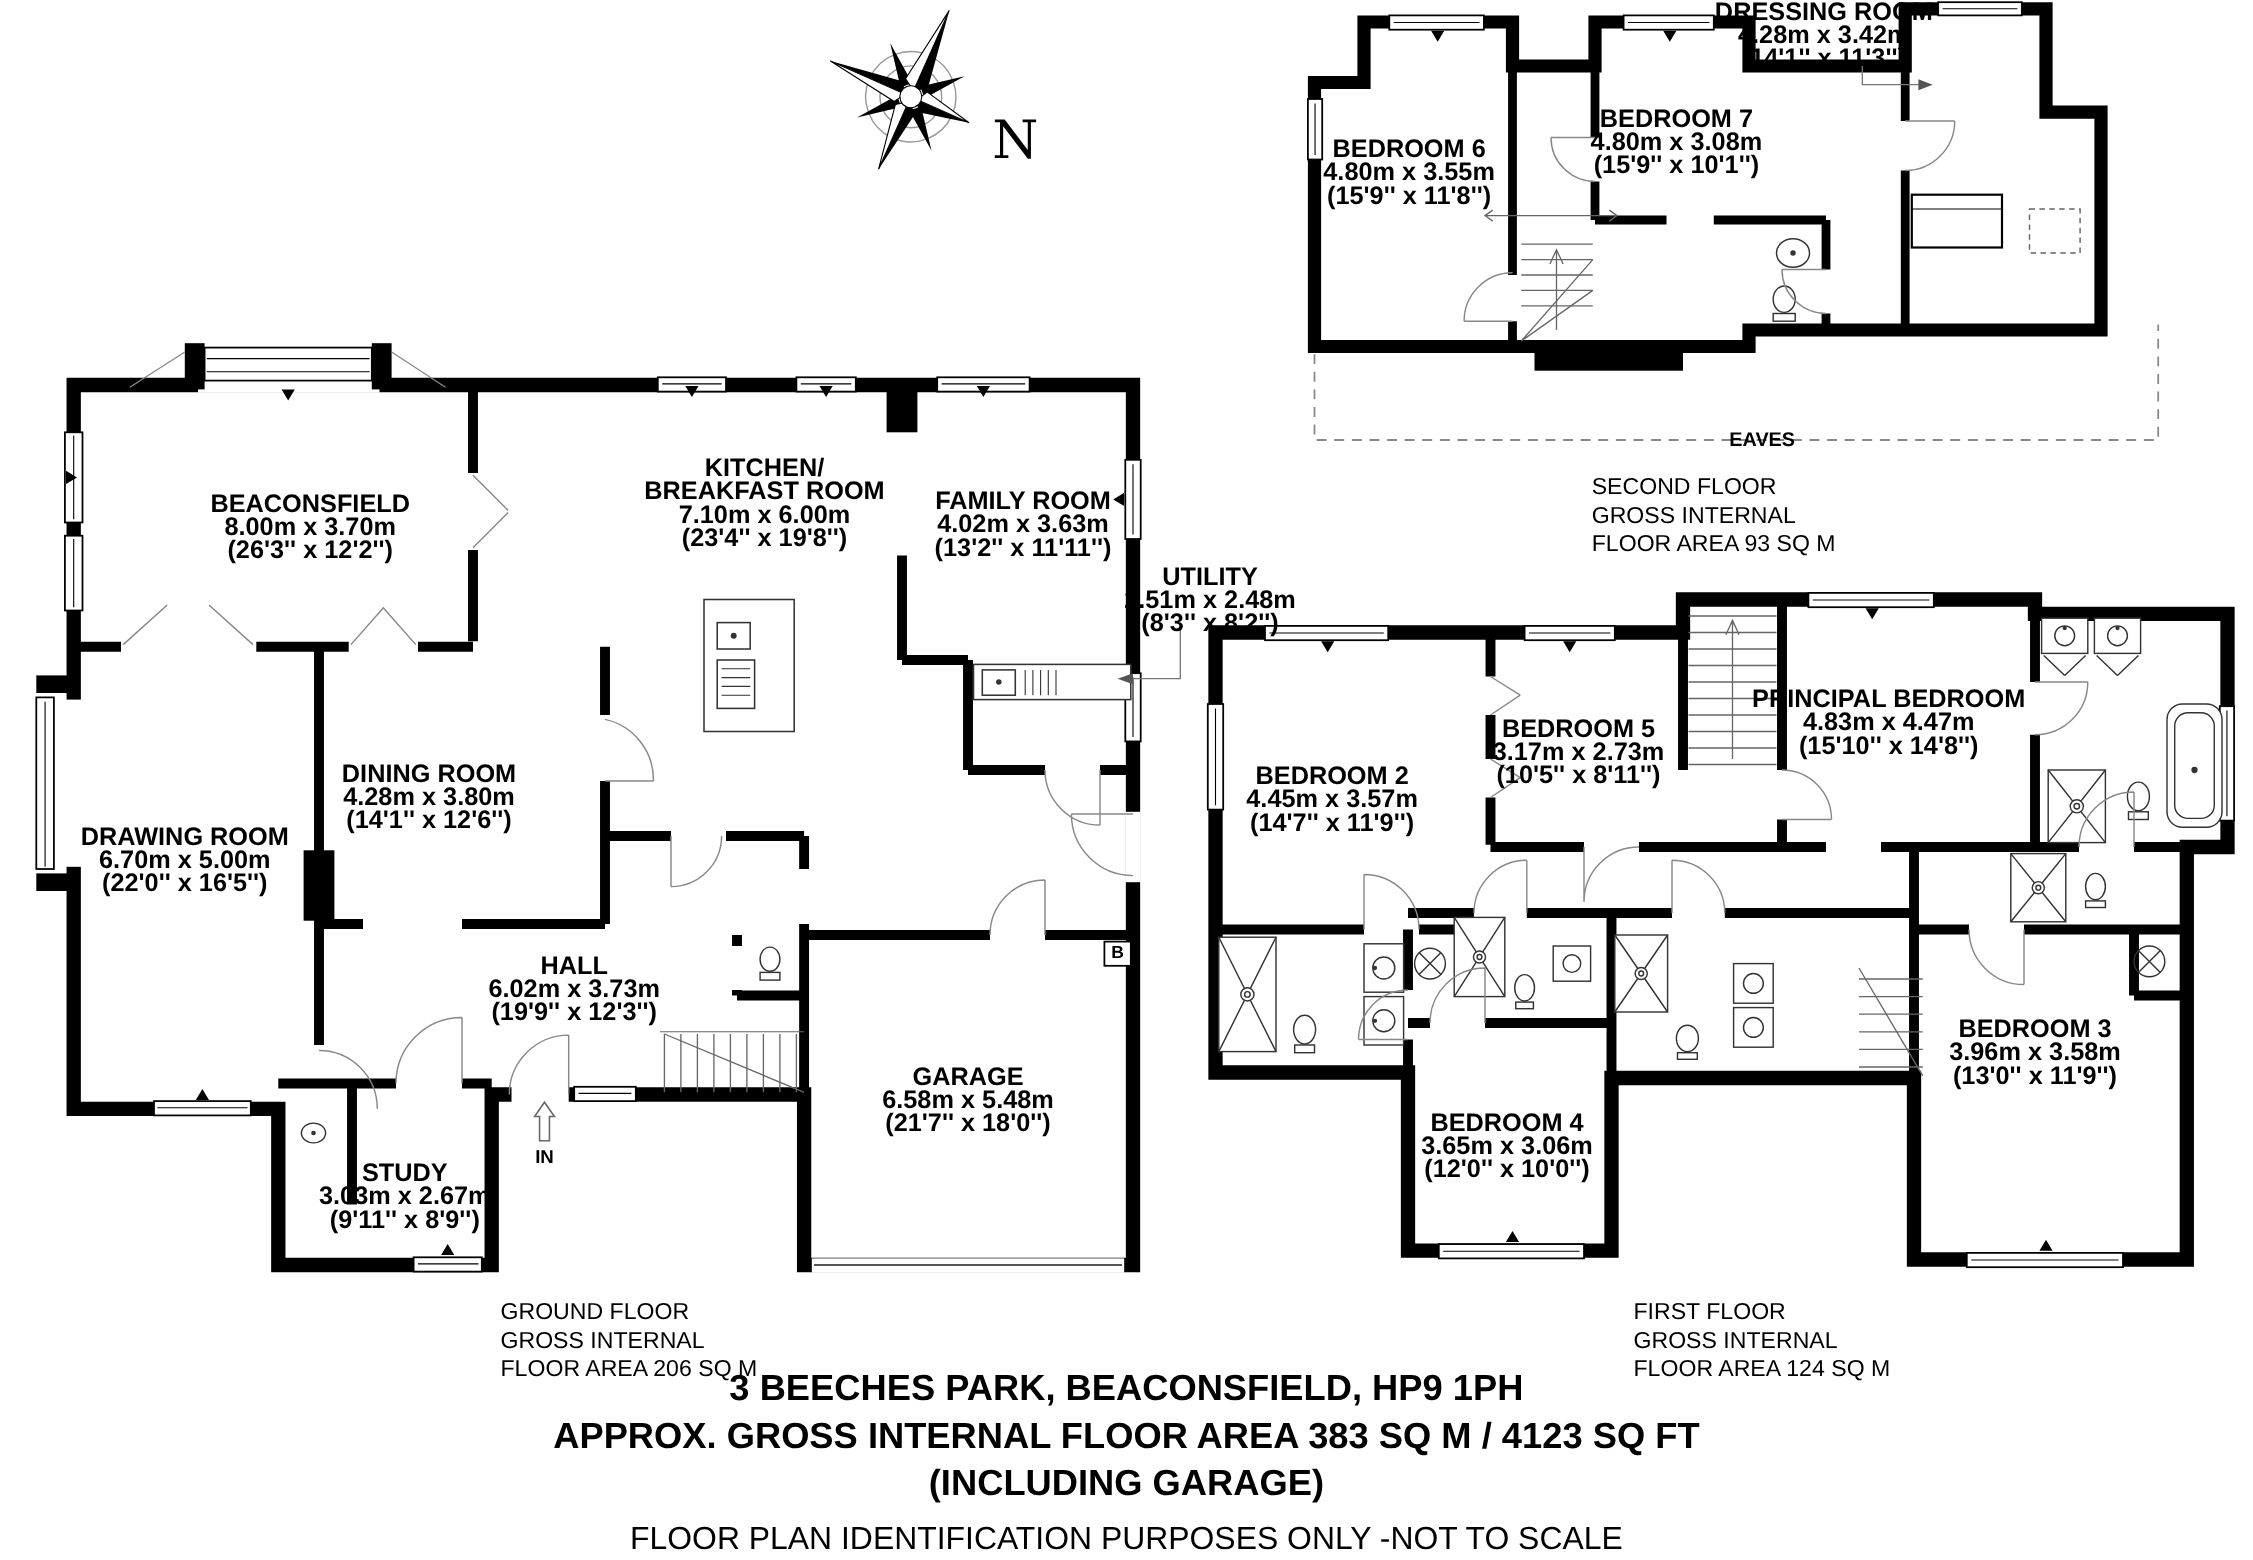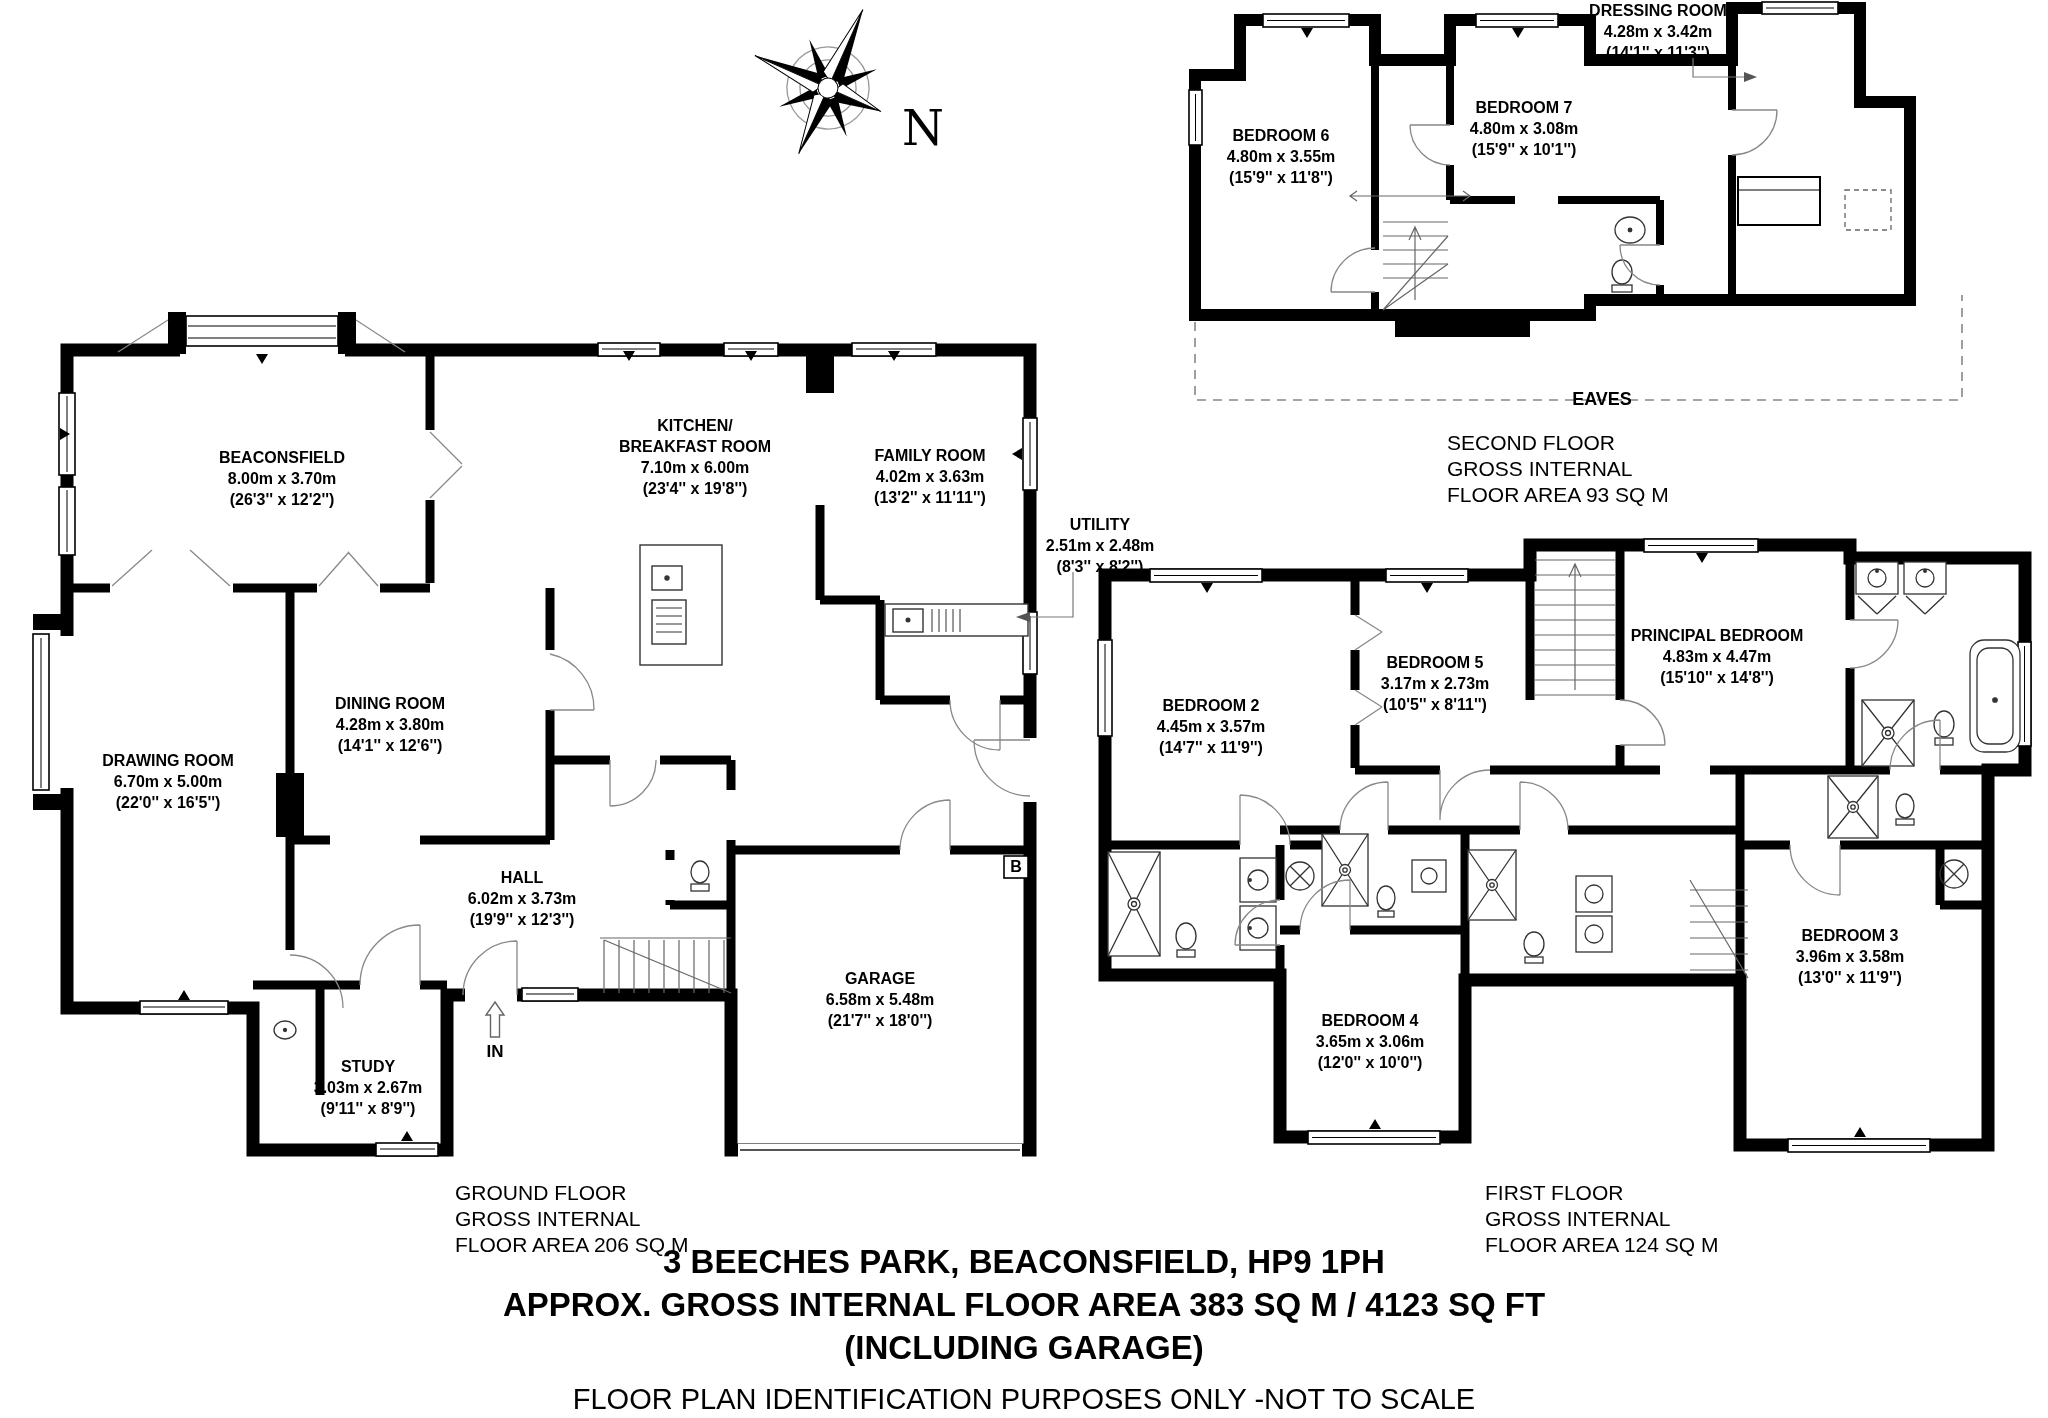--- a/index.html
+++ b/index.html
@@ -1,20 +1,20 @@
 <!DOCTYPE html>
 <html><head>
 <meta charset="utf-8">
 <style>
   html,body{margin:0;padding:0;background:#fff;}
   #canvas{position:relative;width:2048px;height:1418px;background:#fff;overflow:hidden;
           font-family:"Liberation Sans",sans-serif;color:#000;}
   svg{position:absolute;left:0;top:0;}
   .room-label{position:absolute;transform:translateX(-50%);text-align:center;
-    font-weight:bold;font-size:16px;line-height:21px;white-space:nowrap;}
+    font-weight:bold;font-size:23px;line-height:21px;white-space:nowrap;}
   .area-label{position:absolute;font-size:21px;line-height:26px;white-space:nowrap;}
   .title-line{position:absolute;left:0;width:2048px;text-align:center;
     font-weight:bold;font-size:33px;white-space:nowrap;}
   .disclaimer{font-weight:normal;font-size:29px;}
   .eaves-label{position:absolute;transform:translateX(-50%);font-weight:bold;font-size:18px;margin-top:35px;}
   .in-label{position:absolute;transform:translateX(-50%);font-weight:bold;font-size:17px;}
   .b-label{position:absolute;transform:translateX(-50%);font-weight:bold;font-size:16px;}
   .n-letter{position:absolute;transform:translate(-50%,-50%);
     font-family:"DejaVu Serif",serif;font-size:48px;}
 </style>

